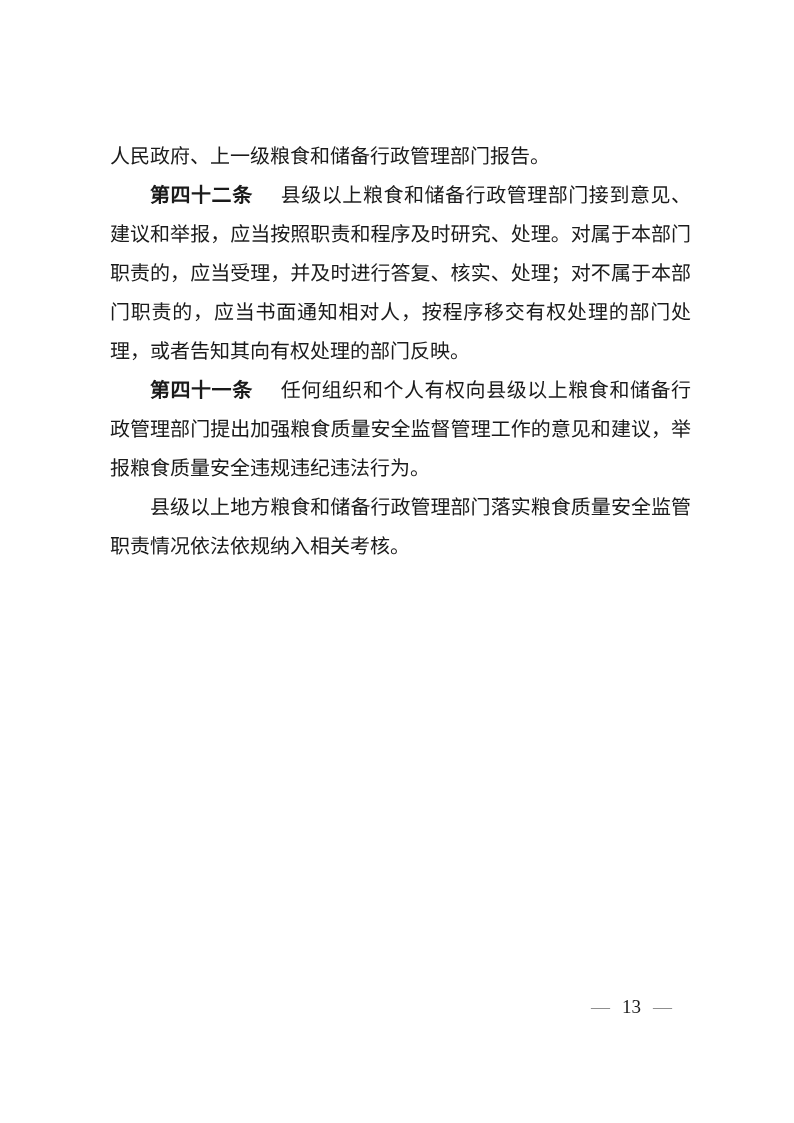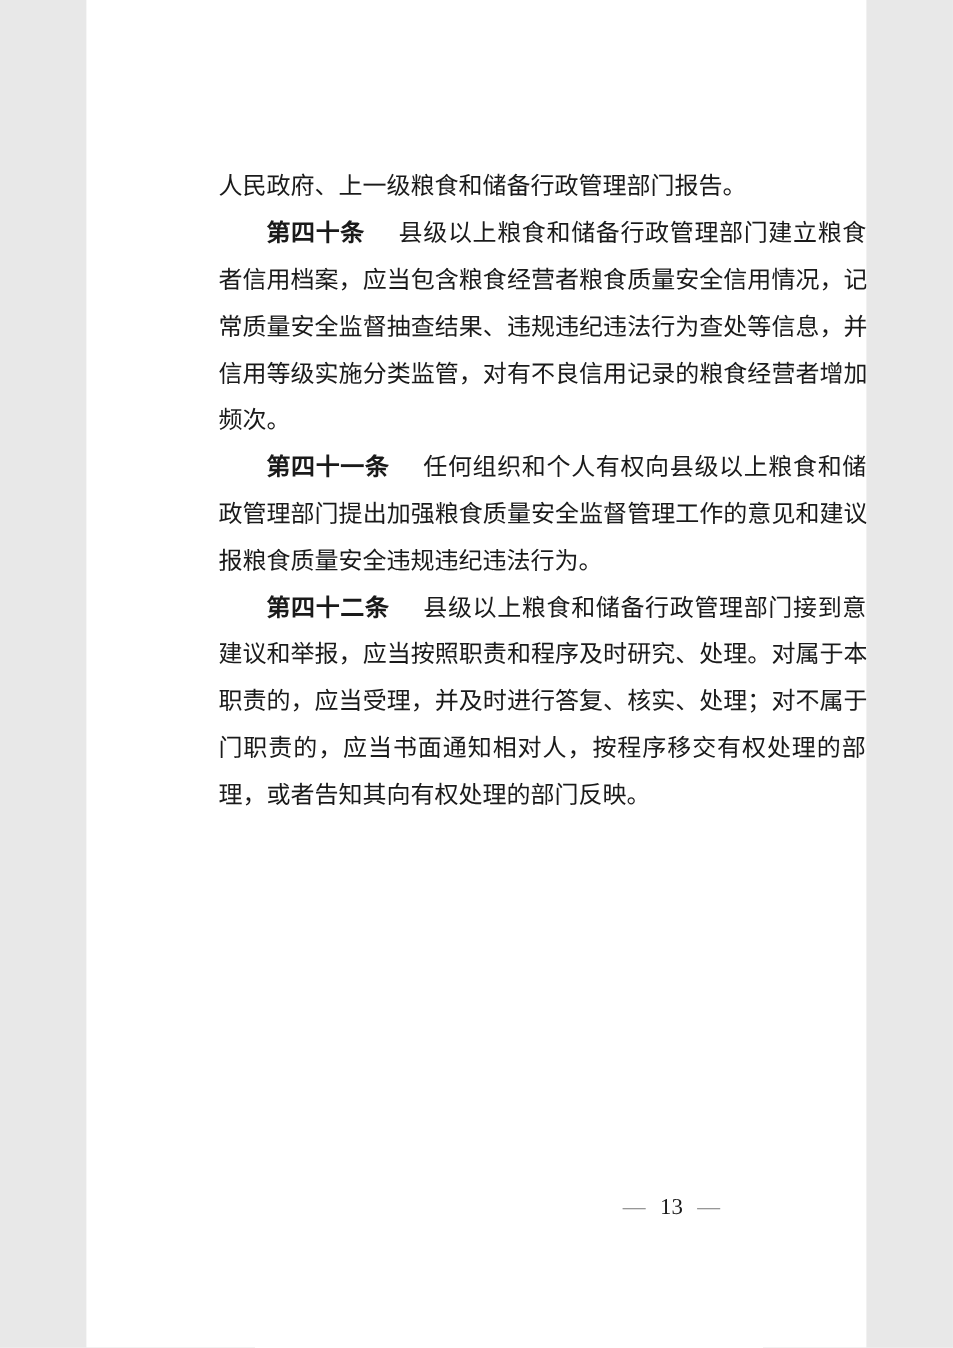--- a/index.html
+++ b/index.html
@@ -3,21 +3,21 @@
 <meta charset="utf-8">
 <title>文档页 — 13</title>
 <style>
   html, body {
     margin: 0;
     padding: 0;
     background: #e8e8e8;
   }
   .page {
     position: relative;
-    width: 650px;
+    width: 794px;
     height: 1123px;
     margin: 0 auto;
     background: var(--page-bg, #ffffff);
     overflow: hidden;
     font-family: "Liberation Serif", "DejaVu Serif", serif;
     color: var(--text-color, #1a1a1a);
   }
   .doc-body {
     position: absolute;
     left: 110px;
@@ -59,22 +59,22 @@
     margin: 0 12px;
   }
 </style>
 </head>
 <body>
 
 <div class="page">
 
   <main class="doc-body">
       <p class="continuation">人民政府、上一级粮食和储备行政管理部门报告。</p>
-      <p class="article"><span class="article-heading">第四十条</span>县级以上粮食和储备行政管理部门建立粮食经营者信用档案，应当包含粮食经营者粮食质量安全信用情况，记录日常质量安全监督抽查结果、违规违纪违法行为查处等信息，并根据信用等级实施分类监管，对有不良信用记录的粮食经营者增加抽查频次。</p>
+      <p class="article"><span class="article-heading">第四十二条</span>县级以上粮食和储备行政管理部门接到意见、建议和举报，应当按照职责和程序及时研究、处理。对属于本部门职责的，应当受理，并及时进行答复、核实、处理；对不属于本部门职责的，应当书面通知相对人，按程序移交有权处理的部门处理，或者告知其向有权处理的部门反映。</p>
       <p class="article"><span class="article-heading">第四十一条</span>任何组织和个人有权向县级以上粮食和储备行政管理部门提出加强粮食质量安全监督管理工作的意见和建议，举报粮食质量安全违规违纪违法行为。</p>
-      <p class="article"><span class="article-heading">第四十二条</span>县级以上粮食和储备行政管理部门接到意见、建议和举报，应当按照职责和程序及时研究、处理。对属于本部门职责的，应当受理，并及时进行答复、核实、处理；对不属于本部门职责的，应当书面通知相对人，按程序移交有权处理的部门处理，或者告知其向有权处理的部门反映。</p>
+      <p class="indented">县级以上地方粮食和储备行政管理部门落实粮食质量安全监管职责情况依法依规纳入相关考核。</p>
     </main>
 
   <div class="footer">
     <span class="dash">—</span><span class="page-num">13</span><span class="dash">—</span>
   </div>
 
 </div>
 
 </body></html>

